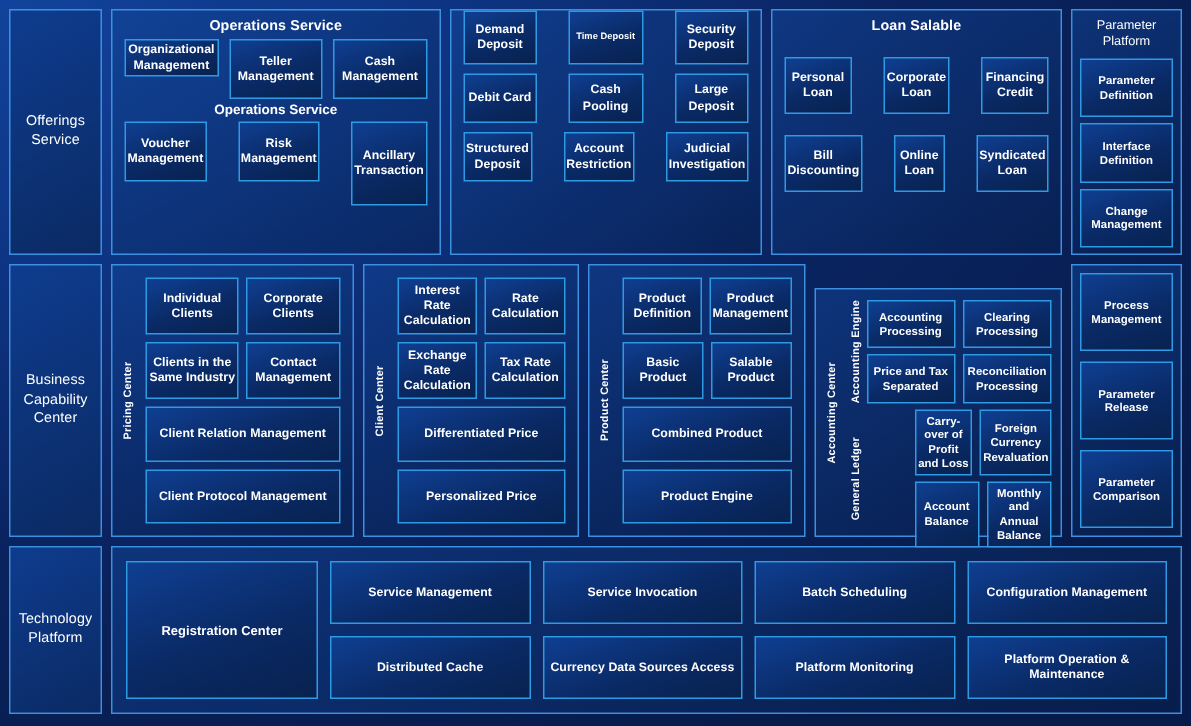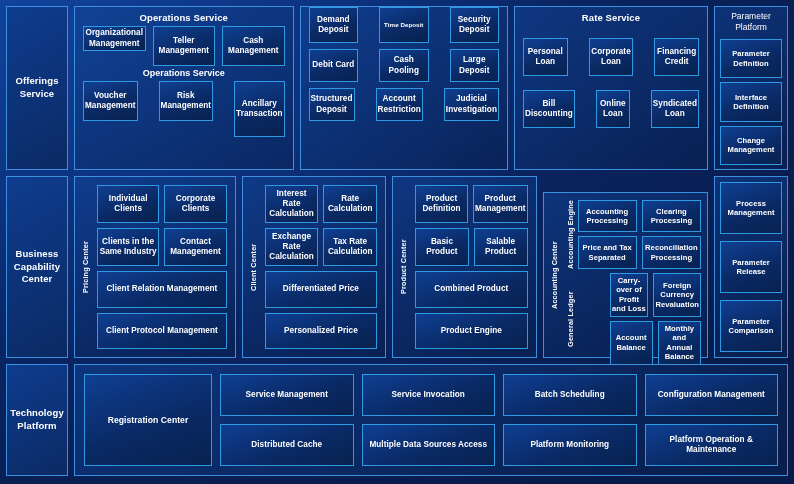--- a/index.html
+++ b/index.html
@@ -18,21 +18,21 @@
   }
   
   .row{
     display:flex;align-items:stretch;gap:6px;width:100%;box-sizing:border-box;
   }
   .sidecap{
     flex:0 0 62px;
     border:1px solid #3d8fe0;
     background:linear-gradient(150deg,#0e3c8e 0%,#0b2a63 100%);
     display:flex;align-items:center;justify-content:center;
-    text-align:center;font-size:9.5px;font-weight:bold;line-height:1.35;
+    text-align:center;font-size:9.5px;font-weight:normal;line-height:1.35;
     letter-spacing:.1px;
     box-sizing:border-box;
   }
   .panel{
     border:1px solid #3d8fe0;
     background:linear-gradient(150deg,rgba(18,68,150,.55) 0%,rgba(8,32,78,.5) 100%);
     box-sizing:border-box;position:relative;
   }
   .panel-title{
     text-align:center;font-size:9.5px;font-weight:bold;
@@ -142,21 +142,21 @@
         <div class="box" style="height:33px">Large Deposit</div>
       </div>
       <div class="grid3">
         <div class="box" style="height:33px">Structured Deposit</div>
         <div class="box" style="height:33px">Account Restriction</div>
         <div class="box" style="height:33px">Judicial Investigation</div>
       </div>
     </div>
 
     <div class="panel">
-      <div class="panel-title">Rate Service</div>
+      <div class="panel-title">Loan Salable</div>
       <div class="grid3" style="padding-top:12px;padding-bottom:14px">
         <div class="box" style="height:38px">Personal Loan</div>
         <div class="box" style="height:38px">Corporate Loan</div>
         <div class="box" style="height:38px">Financing Credit</div>
       </div>
       <div class="grid3">
         <div class="box" style="height:38px">Bill Discounting</div>
         <div class="box" style="height:38px">Online Loan</div>
         <div class="box" style="height:38px">Syndicated Loan</div>
       </div>
@@ -273,20 +273,20 @@
     <div id="tech-panel">
       <div class="box" id="reg-box">Registration Center</div>
 
       <div id="tech-grid">
         <div class="box">Service Management</div>
         <div class="box">Service Invocation</div>
         <div class="box">Batch Scheduling</div>
         <div class="box">Configuration Management</div>
 
         <div class="box">Distributed Cache</div>
-        <div class="box">Multiple Data Sources Access</div>
+        <div class="box">Currency Data Sources Access</div>
         <div class="box">Platform Monitoring</div>
         <div class="box">Platform Operation &amp; Maintenance</div>
       </div>
     </div>
   </div>
 
 </div>
 
 </body></html>

